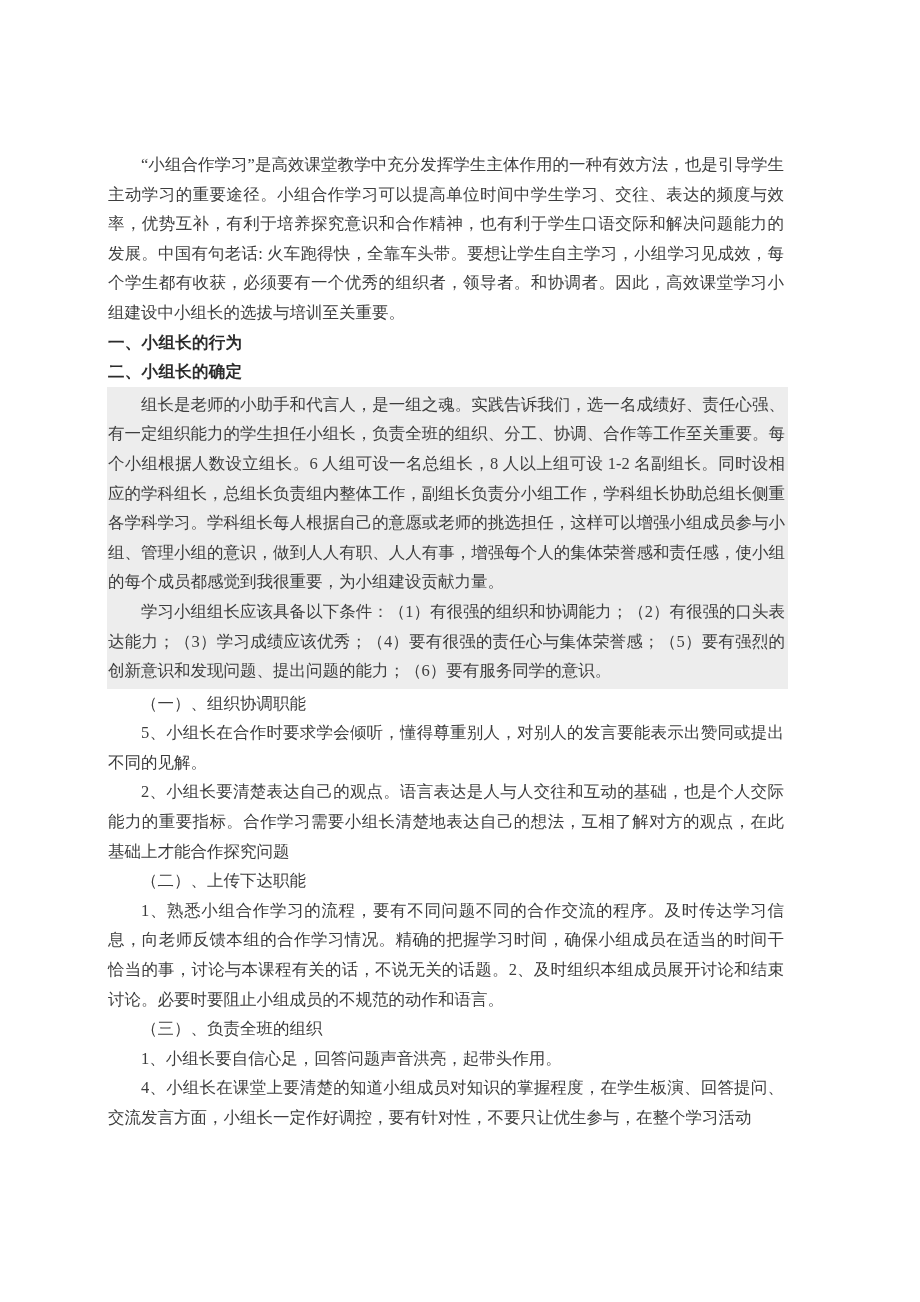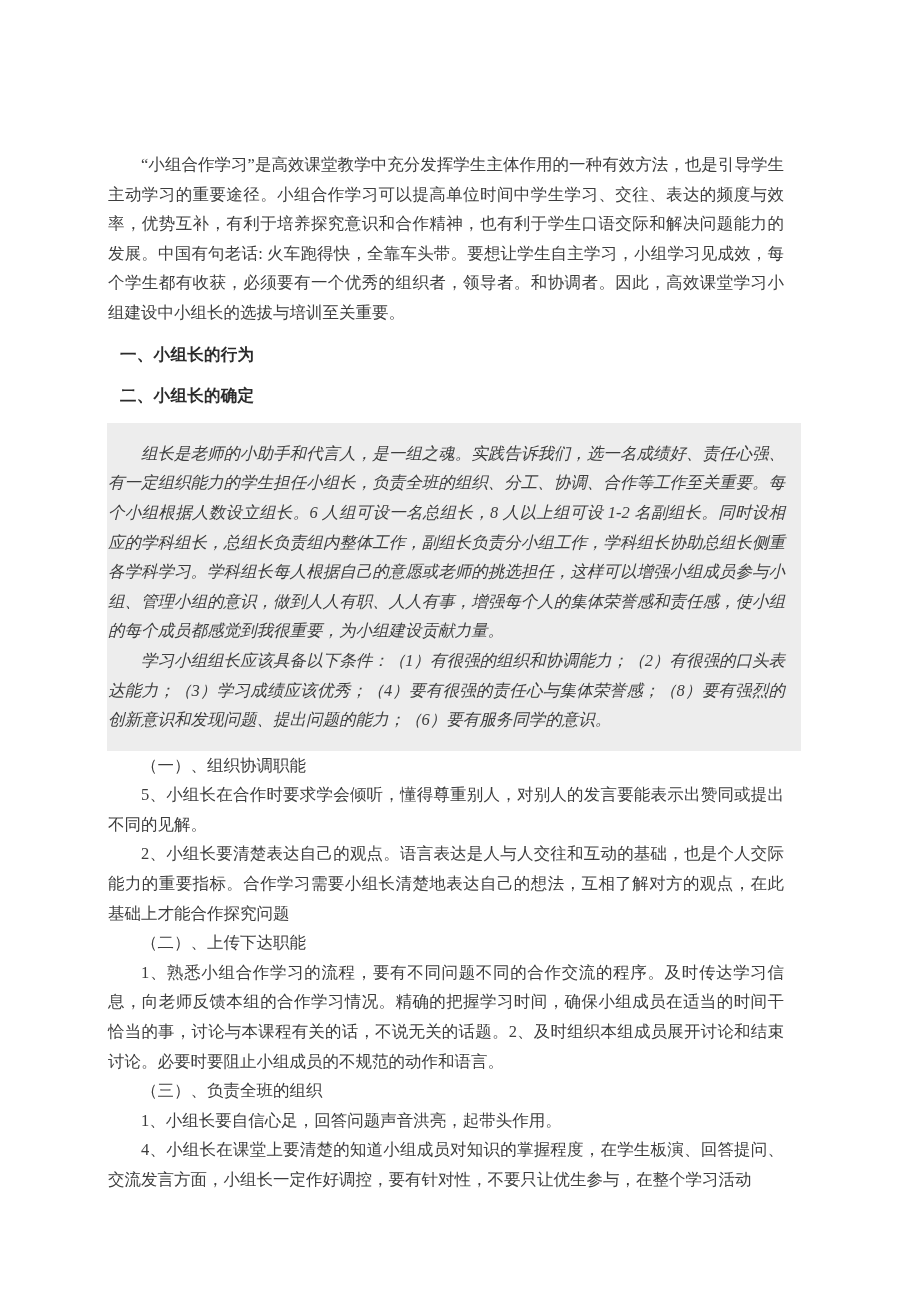--- a/index.html
+++ b/index.html
@@ -51,34 +51,33 @@
     color: #3d3d3d;
     text-indent: 2em;
     word-break: break-all;
   }
 
   .heading {
     font-size: 16.5px;
     line-height: 29.6px;
     font-weight: bold;
     color: #2b2b2b;
-    margin: 12px;
+    margin: 0;
     text-indent: 0;
     text-align: left;
     letter-spacing: 0.3px;
   }
 
   .shade-wrap {
     background: #ededed;
-    padding: 16px;
+    padding: 3px;
     margin: 0;
     width: 677px;
     margin-left: -1px;
     padding-left: 1px;
-    font-style: italic;
   }
 
   .shade-wrap .para,
   .shade-wrap .heading {
     background: transparent;
   }
 </style>
 </head>
 <body>
 
@@ -90,21 +89,21 @@
     <p class="para">“小组合作学习”是高效课堂教学中充分发挥学生主体作用的一种有效方法，也是引导学生主动学习的重要途径。小组合作学习可以提高单位时间中学生学习、交往、表达的频度与效率，优势互补，有利于培养探究意识和合作精神，也有利于学生口语交际和解决问题能力的发展。中国有句老话: 火车跑得快，全靠车头带。要想让学生自主学习，小组学习见成效，每个学生都有收获，必须要有一个优秀的组织者，领导者。和协调者。因此，高效课堂学习小组建设中小组长的选拔与培训至关重要。</p>
 
     <p class="heading">一、小组长的行为</p>
 
 
     <p class="heading">二、小组长的确定</p>
 
     <div class="shade-wrap">
       <p class="para">组长是老师的小助手和代言人，是一组之魂。实践告诉我们，选一名成绩好、责任心强、有一定组织能力的学生担任小组长，负责全班的组织、分工、协调、合作等工作至关重要。每个小组根据人数设立组长。6 人组可设一名总组长，8 人以上组可设 1-2 名副组长。同时设相应的学科组长，总组长负责组内整体工作，副组长负责分小组工作，学科组长协助总组长侧重各学科学习。学科组长每人根据自己的意愿或老师的挑选担任，这样可以增强小组成员参与小组、管理小组的意识，做到人人有职、人人有事，增强每个人的集体荣誉感和责任感，使小组的每个成员都感觉到我很重要，为小组建设贡献力量。</p>
 
-      <p class="para">学习小组组长应该具备以下条件：（1）有很强的组织和协调能力；（2）有很强的口头表达能力；（3）学习成绩应该优秀；（4）要有很强的责任心与集体荣誉感；（8）要有强烈的创新意识和发现问题、提出问题的能力；（6）要有服务同学的意识。</p>
+      <p class="para">学习小组组长应该具备以下条件：（1）有很强的组织和协调能力；（2）有很强的口头表达能力；（3）学习成绩应该优秀；（4）要有很强的责任心与集体荣誉感；（5）要有强烈的创新意识和发现问题、提出问题的能力；（6）要有服务同学的意识。</p>
 
     </div>
 
     <p class="para">（一）、组织协调职能</p>
 
     <p class="para">5、小组长在合作时要求学会倾听，懂得尊重别人，对别人的发言要能表示出赞同或提出不同的见解。</p>
 
     <p class="para">2、小组长要清楚表达自己的观点。语言表达是人与人交往和互动的基础，也是个人交际能力的重要指标。合作学习需要小组长清楚地表达自己的想法，互相了解对方的观点，在此基础上才能合作探究问题</p>
 
     <p class="para">（二）、上传下达职能</p>

